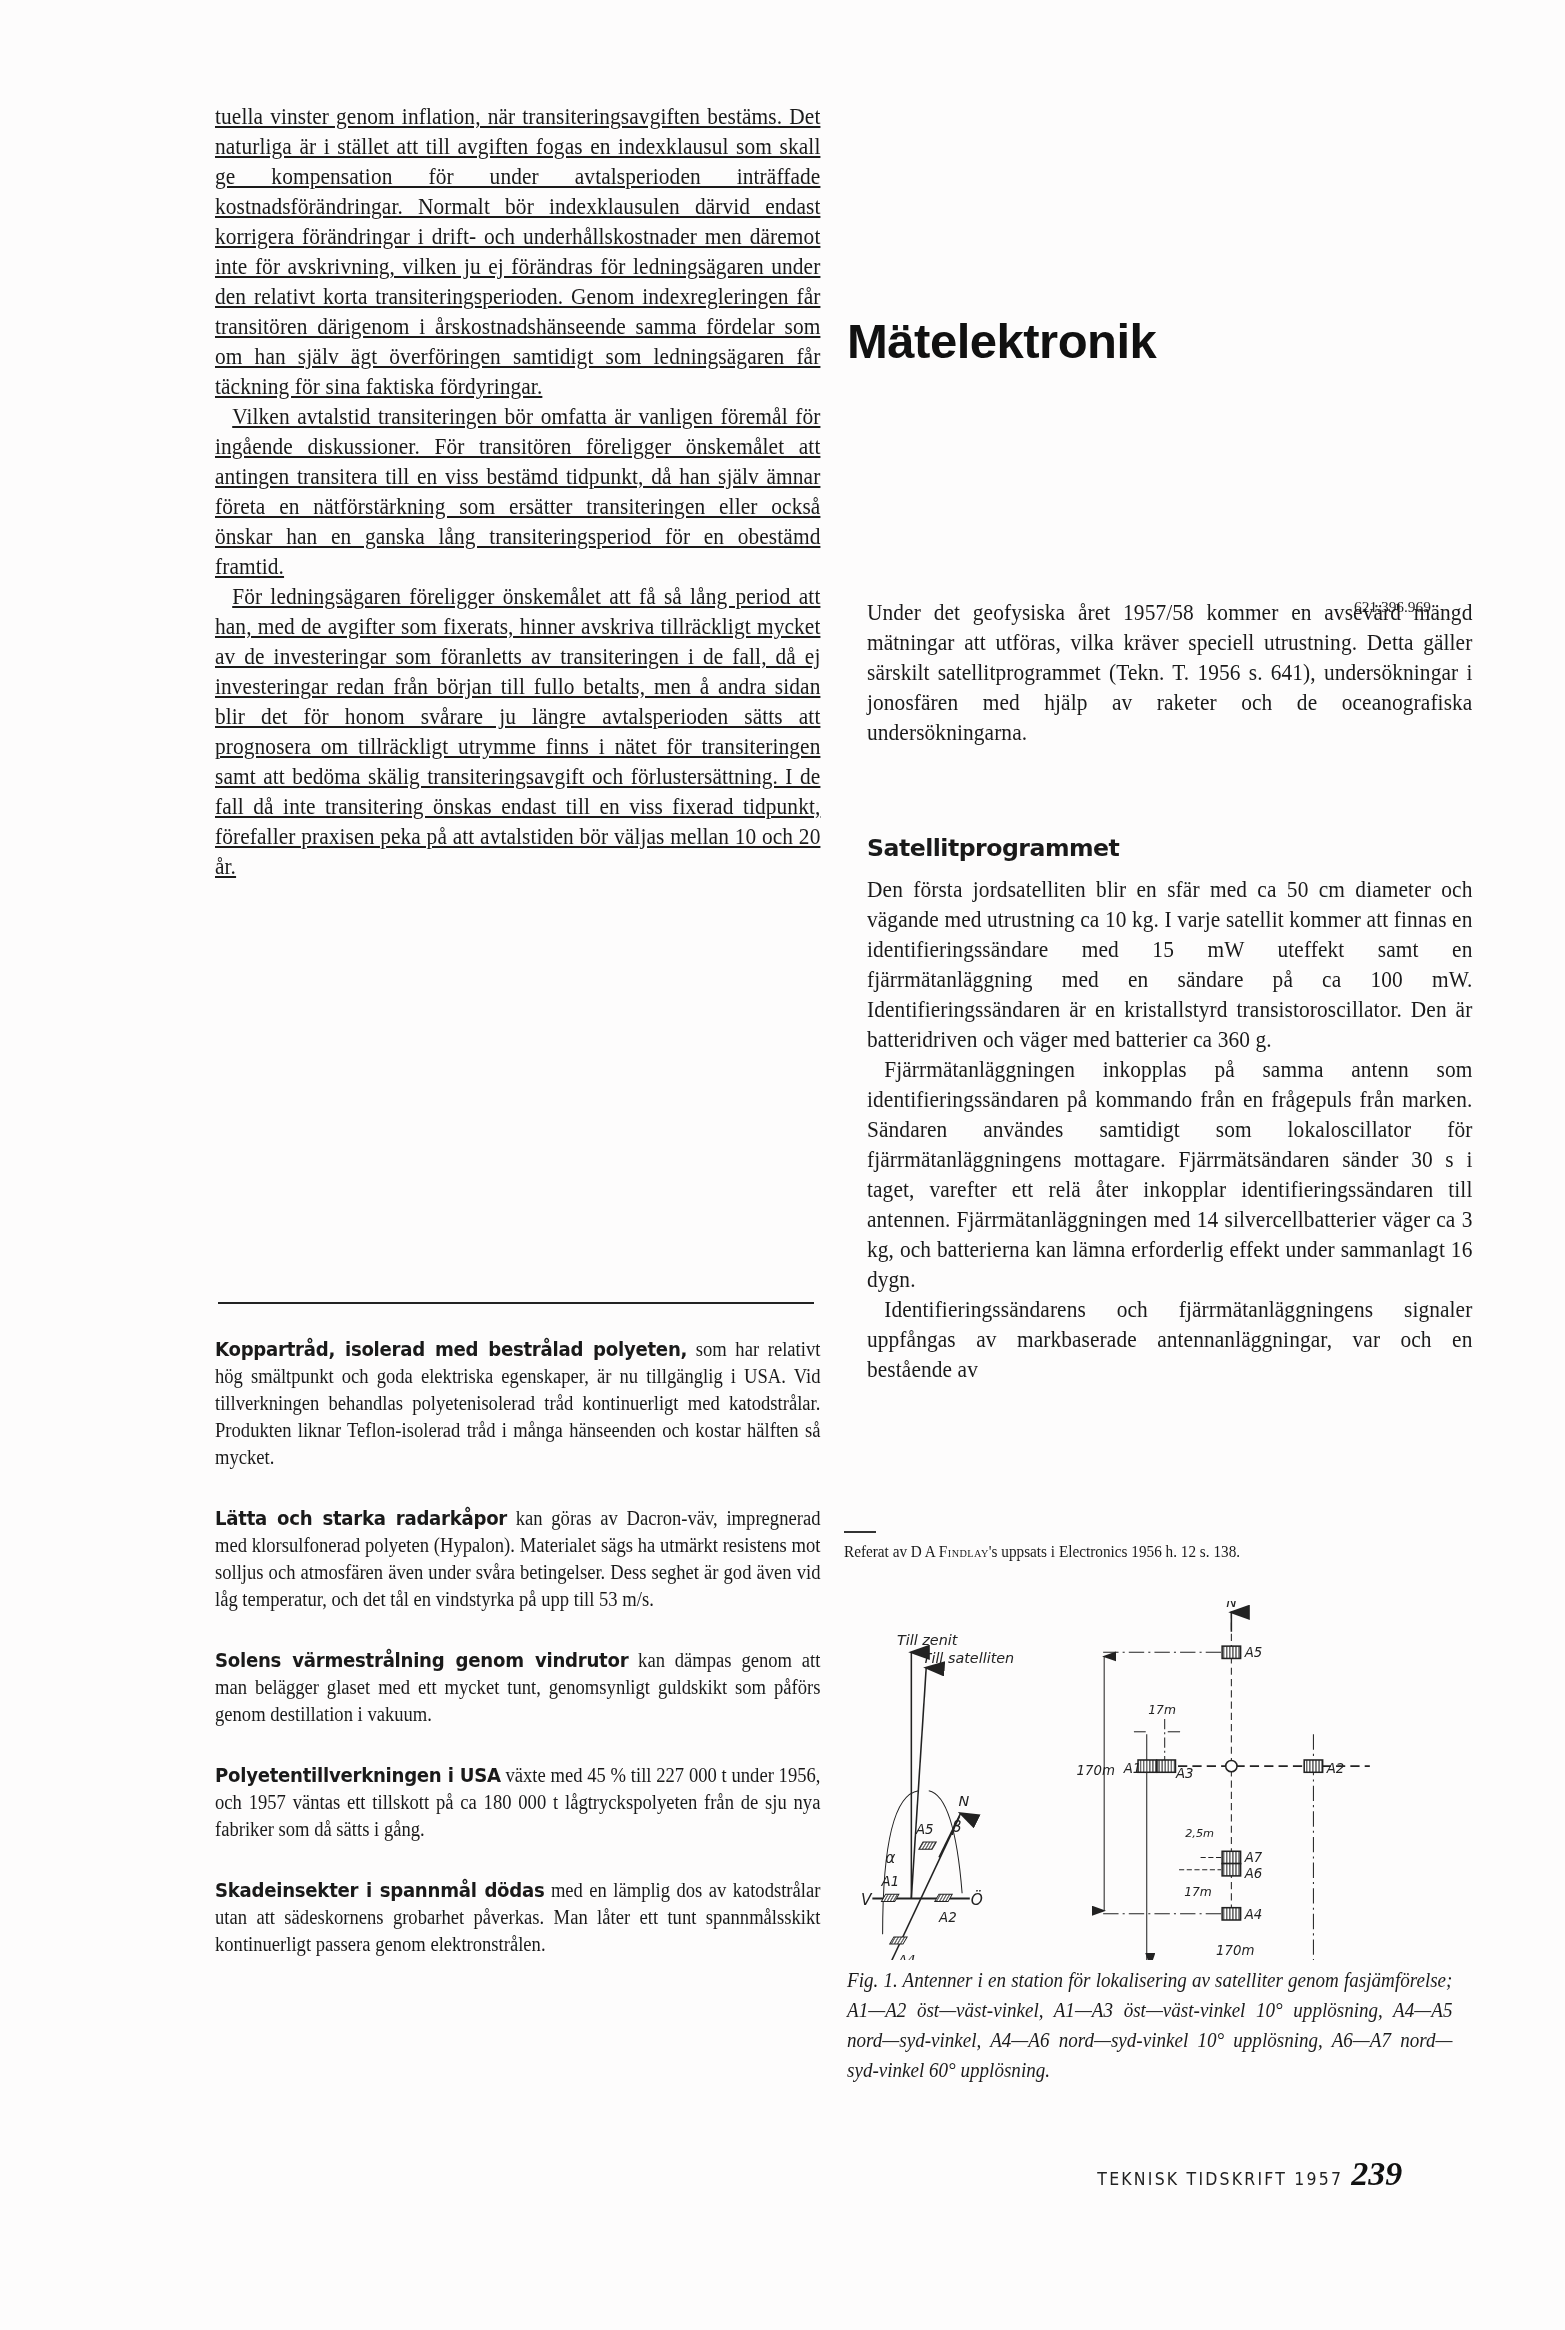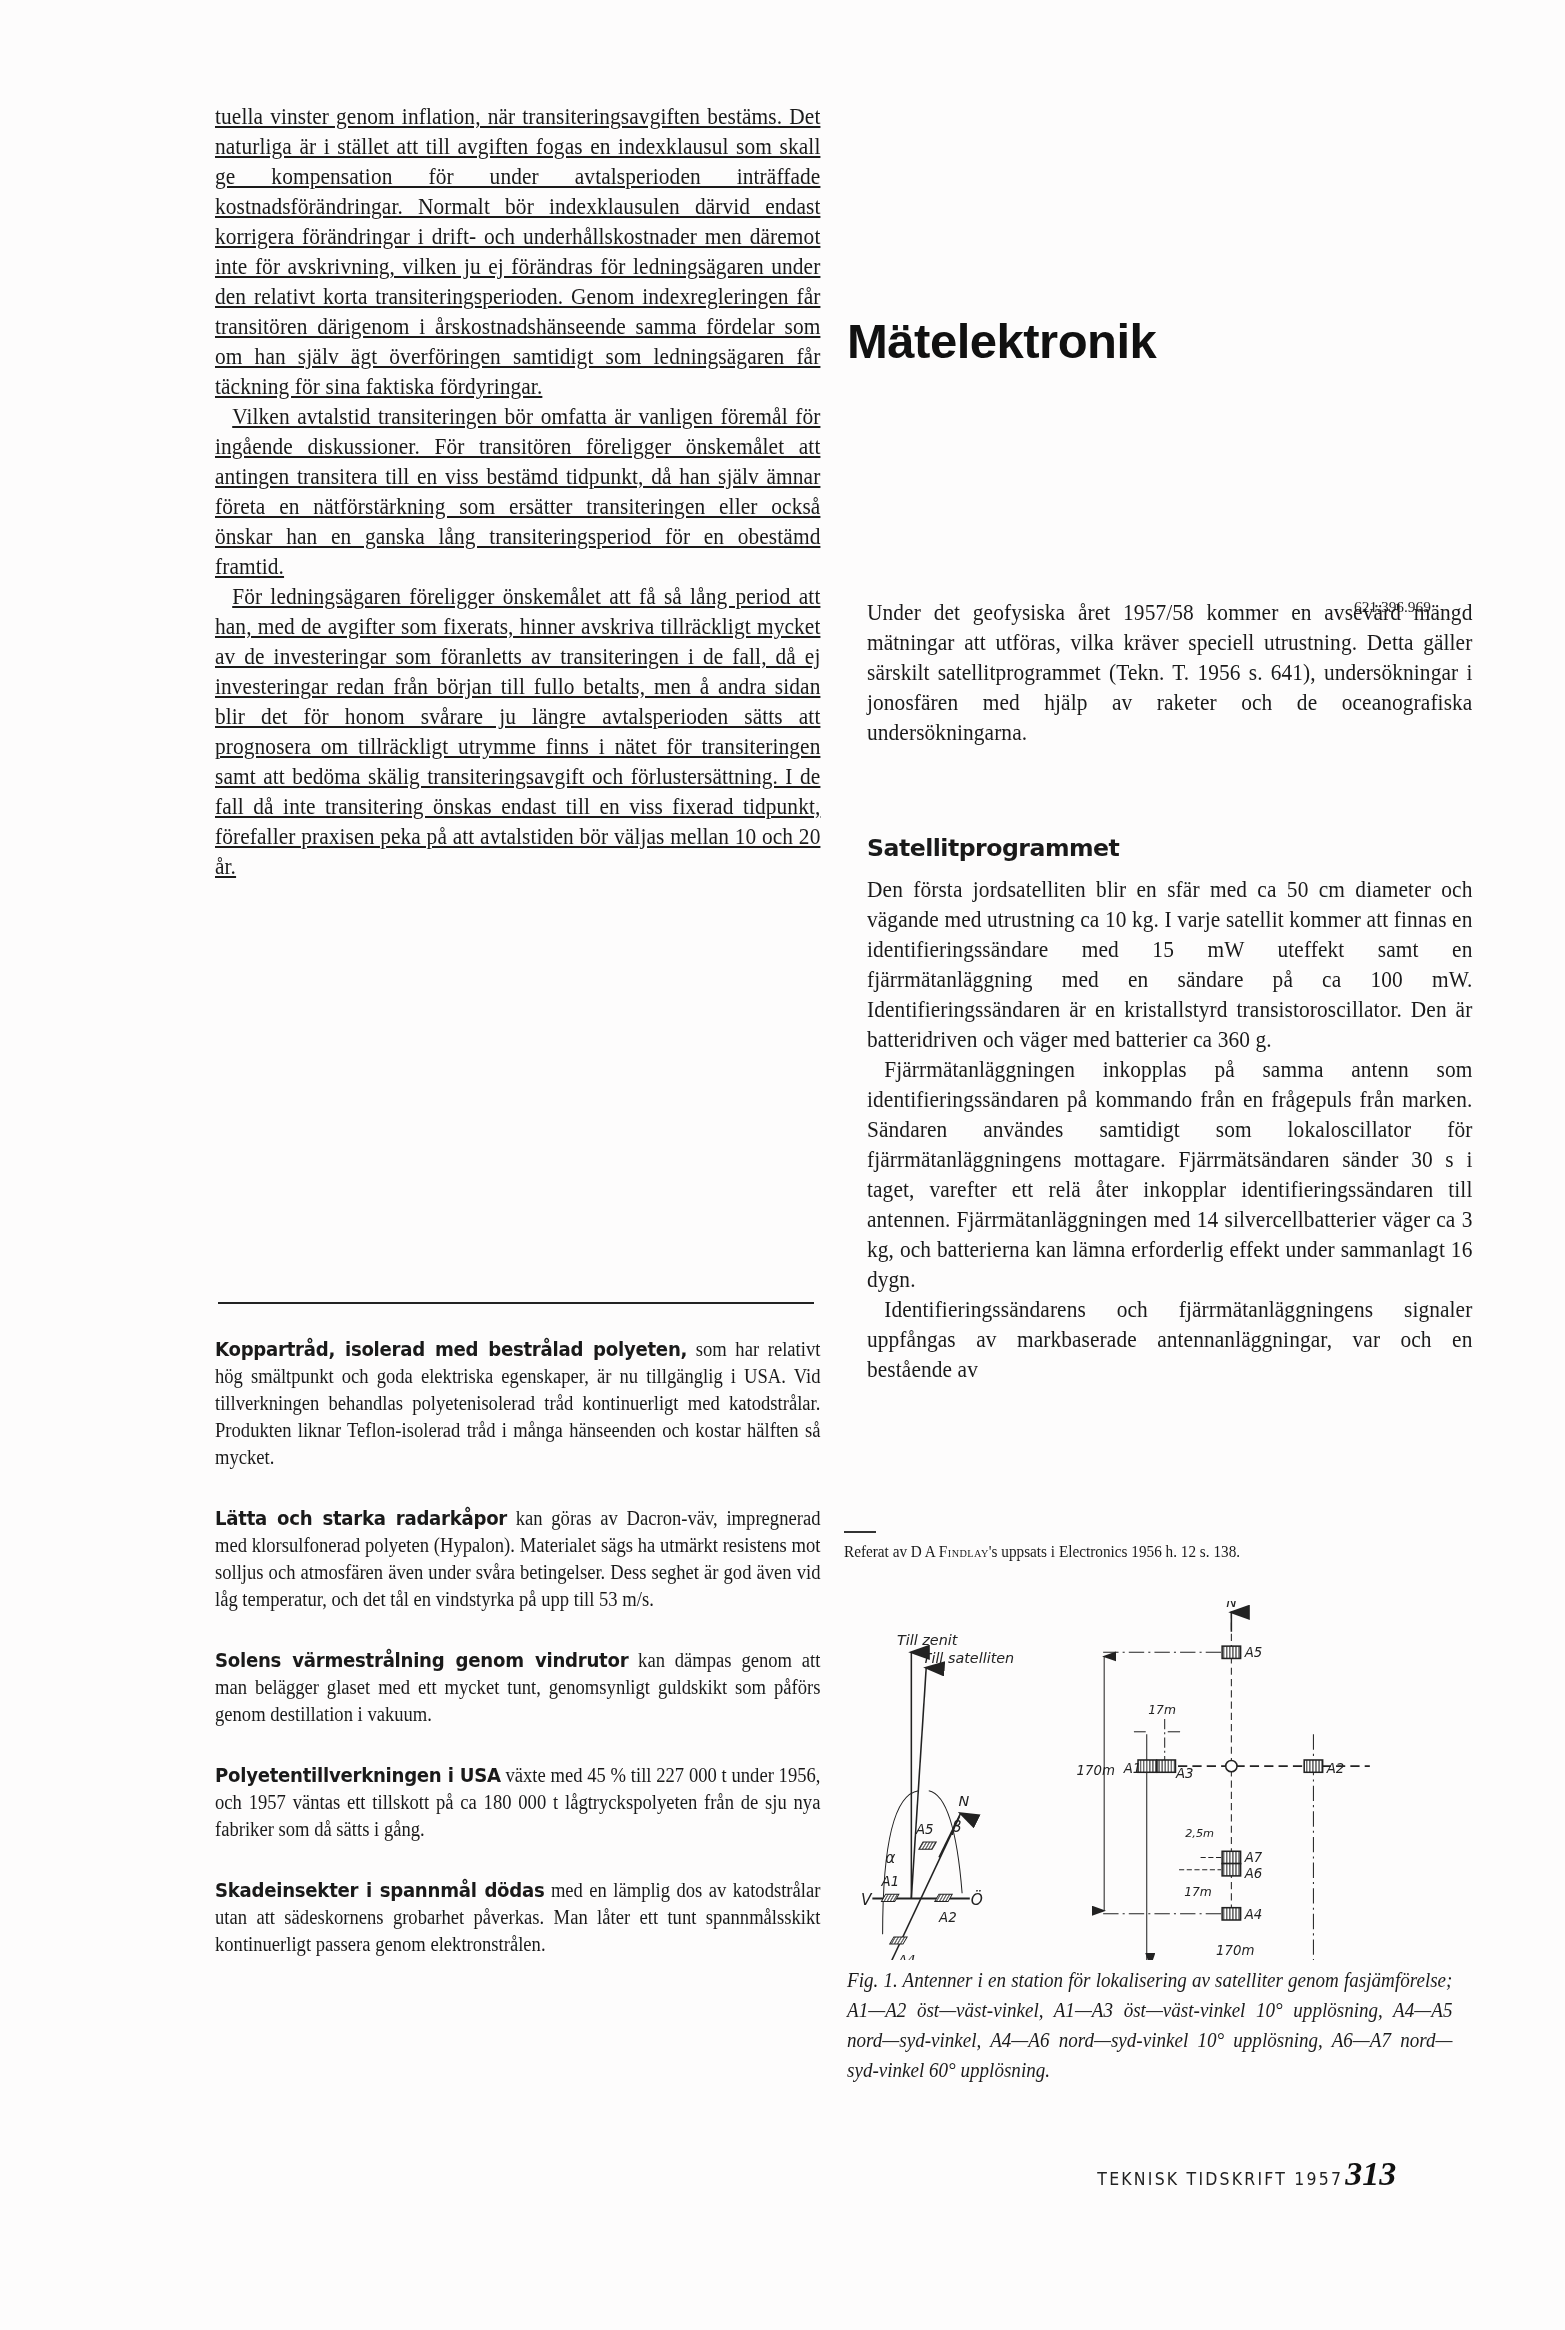--- a/index.html
+++ b/index.html
@@ -101,21 +101,21 @@
     font-family: "Liberation Serif", "DejaVu Serif", serif;
     font-style: italic;
     font-size: 20.5px; line-height: 30px;
     text-align: justify;
     transform: scaleX(0.93); transform-origin: left top;
     width: 651px;
   }
 
   .footer {
     position: absolute; left: 1054px; top: 2155px;
-    display: flex; align-items: baseline; gap: 2px; text-align: right;
+    display: flex; align-items: baseline; gap: 8px; text-align: right;
   }
   .footer-journal {
     font-family: "DejaVu Sans", "Liberation Sans", sans-serif;
     font-size: 18.5px; letter-spacing: 2.6px; color: #222;
     transform: scaleX(0.85); transform-origin: right center;
   }
   .footer-page {
     font-family: "Liberation Serif", "DejaVu Serif", serif;
     font-weight: bold; font-style: italic;
     font-size: 34px; color: #111;
@@ -274,15 +274,15 @@
       <line x1="618" y1="524" x2="700" y2="524" stroke="#222" stroke-width="2" stroke-dasharray="10,5"></line>
       <text x="628" y="575" font-size="24" fill="#222">17m</text>
     </g>
   </svg>
 </div>
 
 <div class="caption">Fig. 1. Antenner i en station för lokalisering av satelliter genom fasjämförelse; A1—A2 öst—väst-vinkel, A1—A3 öst—väst-vinkel 10° upplösning, A4—A5 nord—syd-vinkel, A4—A6 nord—syd-vinkel 10° upplösning, A6—A7 nord—syd-vinkel 60° upplösning.</div>
 
 <div class="footer">
   <span class="footer-journal">TEKNISK TIDSKRIFT 1957</span>
-  <span class="footer-page">313</span>
+  <span class="footer-page">239</span>
 </div>
 
 
 </body></html>

